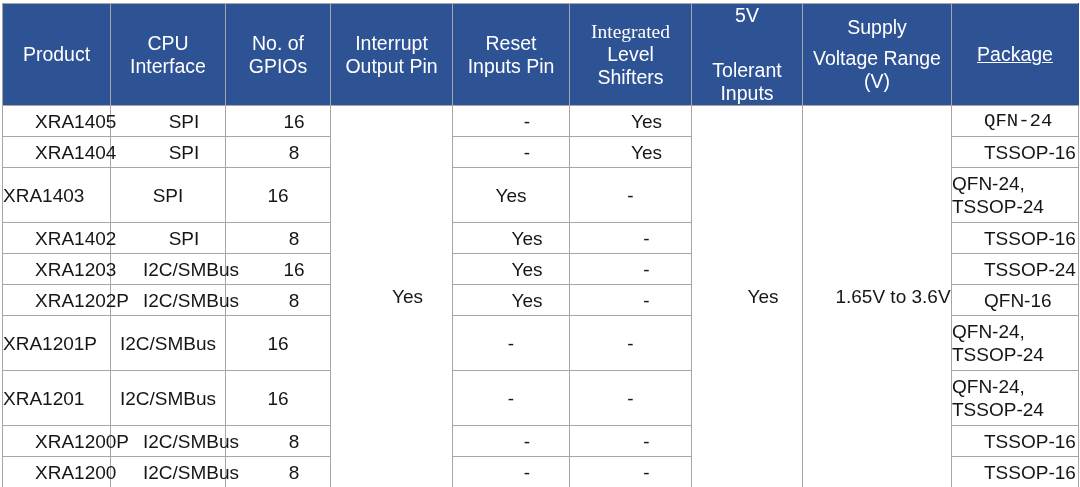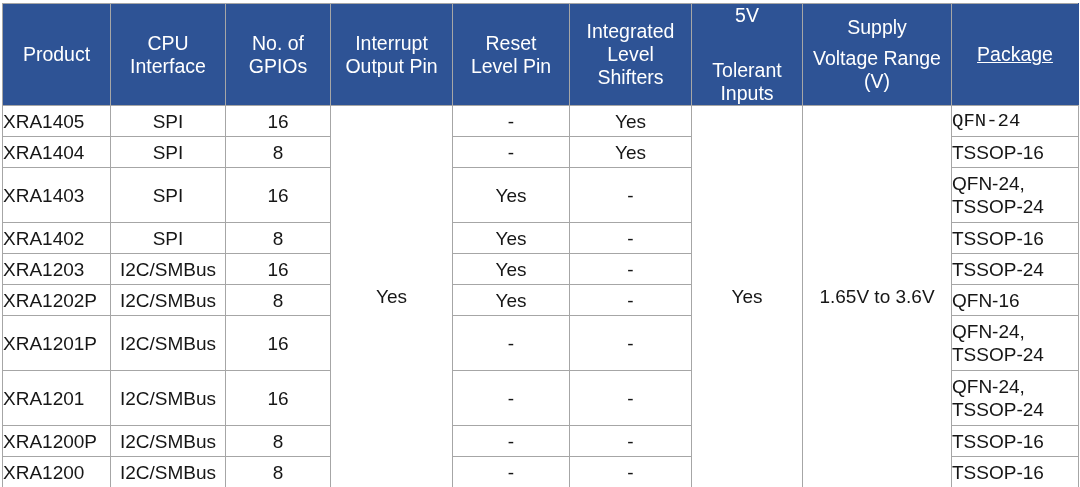--- a/index.html
+++ b/index.html
@@ -66,21 +66,21 @@
   }
   td.merged {
     vertical-align: middle;
     text-align: center;
   }
   td.pkg {
     text-align: left;
     padding-left: 5px;
   }
   tr.r-tall td { height: 55px; }
-  tr.r-short td { height: 31px; }
+  tr.r-short td { height: 31px; padding-left: 32px; }
 </style>
 </head>
 <body>
 
 <div id="sheet">
   <table class="grid">
     <colgroup>
       <col style="width:108px">
       <col style="width:115px">
       <col style="width:105px">
@@ -103,24 +103,24 @@
           <th>
             <span style="display: block;">No. of</span>
             <span style="display: block;">GPIOs</span>
           </th>
           <th>
             <span style="display: block;">Interrupt</span>
             <span style="display: block;">Output Pin</span>
           </th>
           <th>
             <span style="display: block;">Reset</span>
-            <span style="display: block;">Level Pin</span>
-          </th>
-          <th>
-            <span style="display: block;">Integrated</span>
+            <span style="display: block;">Inputs Pin</span>
+          </th>
+          <th>
+            <span style="display: block; font-family: Liberation Serif, serif;">Integrated</span>
             <span style="display: block;">Level</span>
             <span style="display: block;">Shifters</span>
           </th>
           <th>
             <span style="display: block;">5V</span>
             <span style="display: block; margin-top: 32px;">Tolerant</span>
             <span style="display: block;">Inputs</span>
           </th>
           <th>
             <span style="display: block;">Supply</span>

